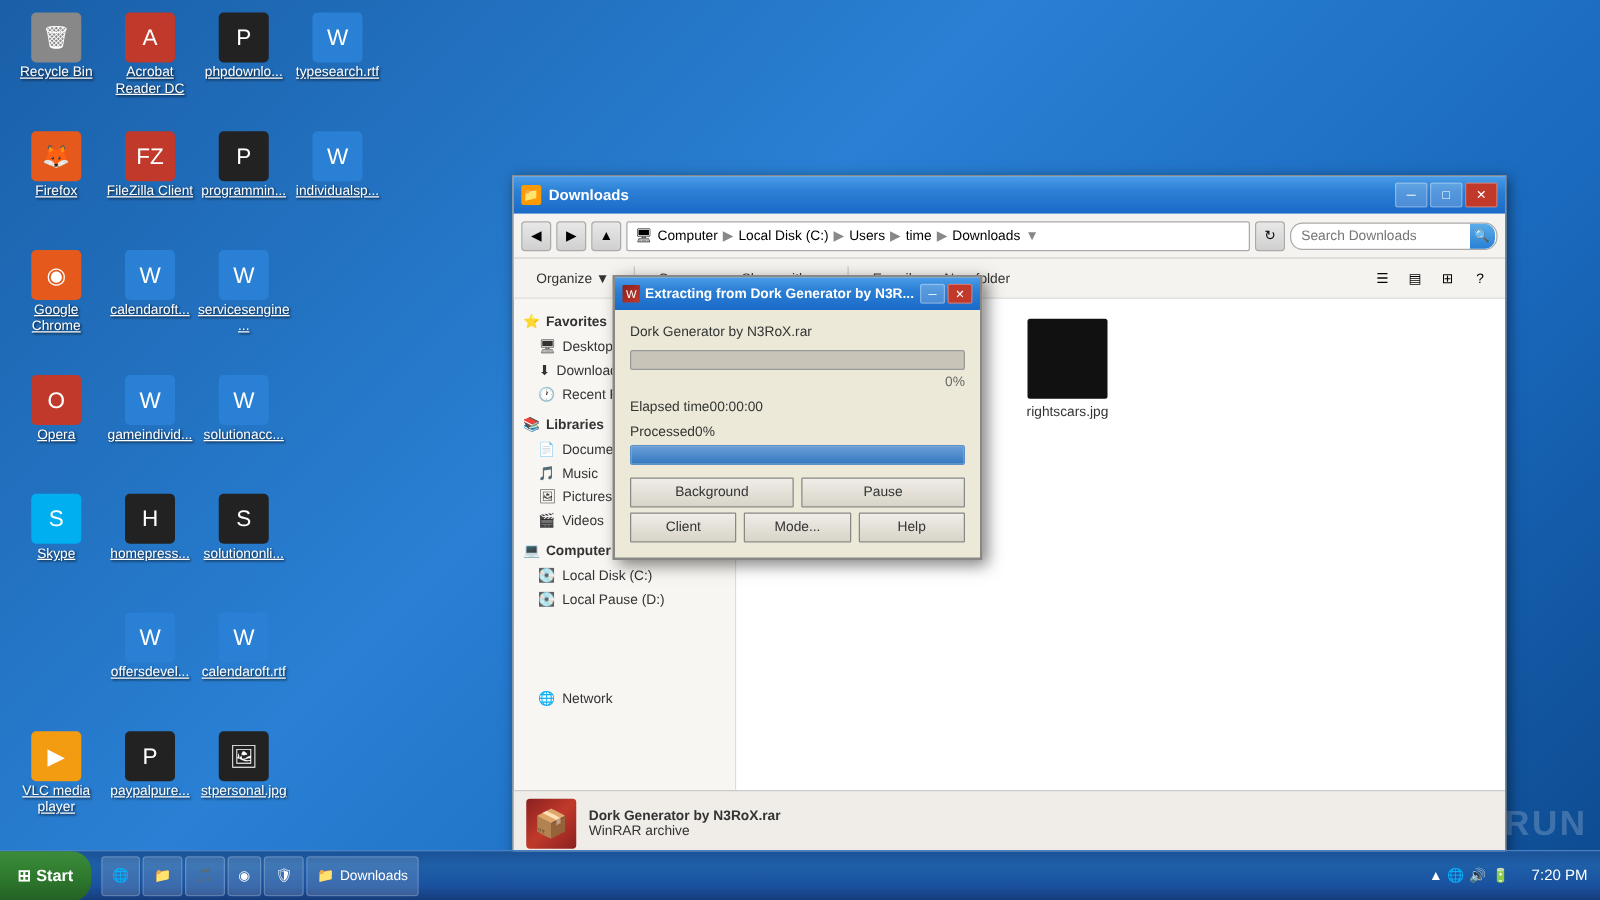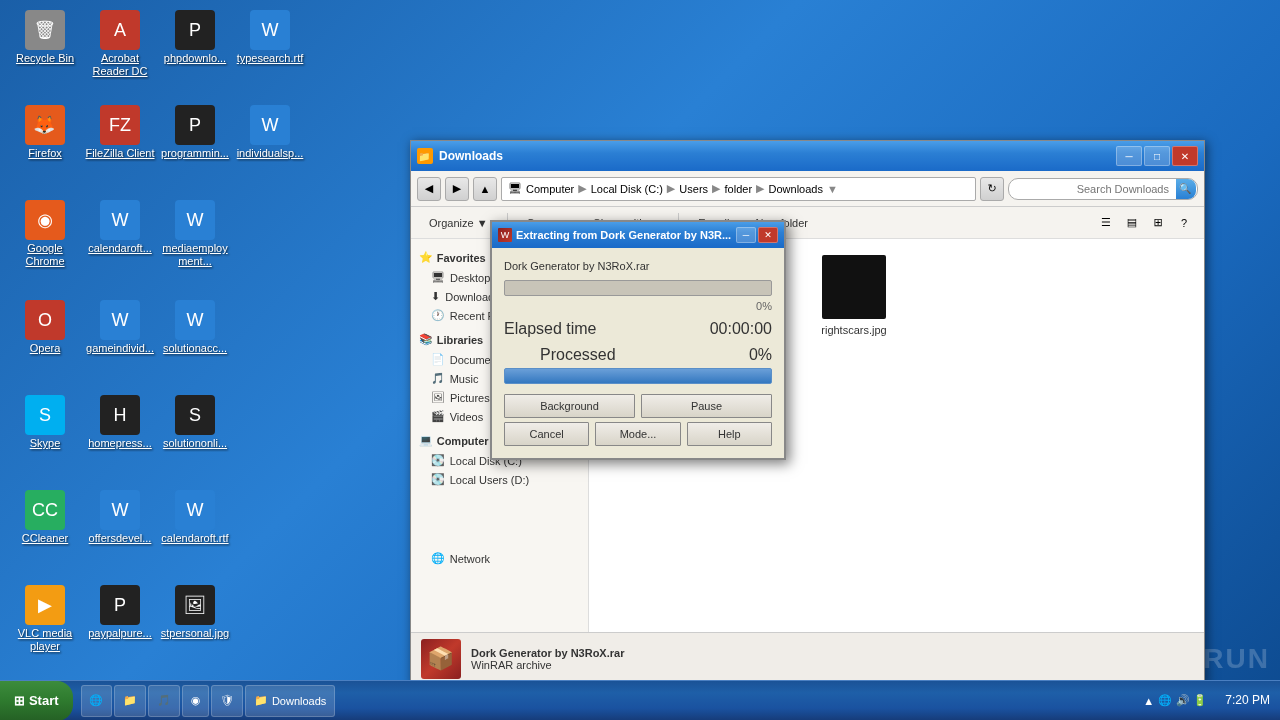--- a/index.html
+++ b/index.html
@@ -428,28 +428,26 @@
       width: 0%;
     }
     .progress-label {
       text-align: right;
       font-size: 11px;
       color: #666;
       margin-bottom: 8px;
     }
     .info-row {
       display: flex;
-      justify-content: space-between;
       margin-bottom: 4px;
-      font-size: 16px;
+      font-size: 11px;
       color: #333;
     }
     .processed-label {
       margin-top: 8px;
-      margin-left: 36px;
     }
     .progress-bar-2 {
       height: 16px;
       background: linear-gradient(180deg, #6a9fd8, #3478c0);
       border: 1px solid #5a8fc8;
       border-radius: 2px;
       width: 100%;
       margin-bottom: 4px;
     }
     .dialog-buttons {
@@ -508,28 +506,28 @@
       <div class="nav-btn">▶</div>
       <div class="nav-btn">▲</div>
       <div class="address-path">
         <span>🖥</span>
         <span>Computer</span>
         <span class="path-sep">▶</span>
         <span>Local Disk (C:)</span>
         <span class="path-sep">▶</span>
         <span>Users</span>
         <span class="path-sep">▶</span>
-        <span>folder</span>
+        <span>time</span>
         <span class="path-sep">▶</span>
         <span>Downloads</span>
         <span class="path-sep">▼</span>
       </div>
       <div class="nav-btn">↻</div>
       <div style="position:relative; display:flex; align-items:center;">
-        <input type="text" style="width: 190px; height: 22px; border: 1px solid rgb(170, 170, 170); border-radius: 10px; padding: 0px 28px 0px 8px; font-size: 11px; color: rgb(136, 136, 136); text-align: right;" placeholder="Search Downloads">
+        <input type="text" style="width: 166px; height: 22px; border: 1px solid rgb(170, 170, 170); border-radius: 10px; padding: 0px 28px 0px 8px; font-size: 11px; color: rgb(136, 136, 136);" placeholder="Search Downloads">
         <div class="search-icon-btn" style="position:absolute; right:2px;">🔍</div>
       </div>
     </div>
     <div class="toolbar">
       <button class="toolbar-btn">
         <span>Organize</span> ▼
       </button>
       <div class="toolbar-sep"></div>
       <button class="toolbar-btn">
         <span>Open</span> ▼
@@ -597,21 +595,21 @@
           <div class="sidebar-header">
             <span>💻</span>
             <span>Computer</span>
           </div>
           <div class="sidebar-item">
             <span>💽</span>
             <span>Local Disk (C:)</span>
           </div>
           <div class="sidebar-item">
             <span>💽</span>
-            <span>Local Users (D:)</span>
+            <span>Local Pause (D:)</span>
           </div>
         </div>
         <div style="margin-top: 60px;">
           <div class="sidebar-item">
             <span>🌐</span>
             <span>Network</span>
           </div>
         </div>
       </div>
       <div class="main-area">
@@ -666,21 +664,21 @@
       <div class="info-row processed-label">
         <span>Processed</span>
         <span>0%</span>
       </div>
       <div class="progress-bar-2"></div>
       <div class="dialog-buttons">
         <button class="dialog-btn">Background</button>
         <button class="dialog-btn">Pause</button>
       </div>
       <div class="dialog-btn-row2">
-        <button class="dialog-btn">Cancel</button>
+        <button class="dialog-btn">Client</button>
         <button class="dialog-btn">Mode...</button>
         <button class="dialog-btn">Help</button>
       </div>
     </div>
   </div>
 
 <div class="desktop-icon" style="top: 10px; left: 8px;">
       <div class="icon-img" style="background: rgb(136, 136, 136); border-radius: 4px; color: white; font-size: 18px;">🗑</div>
       <div class="icon-label">Recycle Bin</div>
     </div>
@@ -715,21 +713,21 @@
     <div class="desktop-icon" style="top: 200px; left: 8px;">
       <div class="icon-img" style="background: rgb(229, 90, 28); border-radius: 4px; color: white; font-size: 18px;">◉</div>
       <div class="icon-label">Google Chrome</div>
     </div>
     <div class="desktop-icon" style="top: 200px; left: 83px;">
       <div class="icon-img" style="background: rgb(41, 128, 212); border-radius: 4px; color: white; font-size: 18px;">W</div>
       <div class="icon-label">calendaroft...</div>
     </div>
     <div class="desktop-icon" style="top: 200px; left: 158px;">
       <div class="icon-img" style="background: rgb(41, 128, 212); border-radius: 4px; color: white; font-size: 18px;">W</div>
-      <div class="icon-label">mediaemployment...</div>
+      <div class="icon-label">servicesengine...</div>
     </div>
     <div class="desktop-icon" style="top: 300px; left: 8px;">
       <div class="icon-img" style="background: rgb(192, 57, 43); border-radius: 4px; color: white; font-size: 18px;">O</div>
       <div class="icon-label">Opera</div>
     </div>
     <div class="desktop-icon" style="top: 300px; left: 83px;">
       <div class="icon-img" style="background: rgb(41, 128, 212); border-radius: 4px; color: white; font-size: 18px;">W</div>
       <div class="icon-label">gameindivid...</div>
     </div>
     <div class="desktop-icon" style="top: 300px; left: 158px;">
@@ -740,24 +738,20 @@
       <div class="icon-img" style="background: rgb(0, 175, 240); border-radius: 4px; color: white; font-size: 18px;">S</div>
       <div class="icon-label">Skype</div>
     </div>
     <div class="desktop-icon" style="top: 395px; left: 83px;">
       <div class="icon-img" style="background: rgb(34, 34, 34); border-radius: 4px; color: white; font-size: 18px;">H</div>
       <div class="icon-label">homepress...</div>
     </div>
     <div class="desktop-icon" style="top: 395px; left: 158px;">
       <div class="icon-img" style="background: rgb(34, 34, 34); border-radius: 4px; color: white; font-size: 18px;">S</div>
       <div class="icon-label">solutiononli...</div>
-    </div>
-    <div class="desktop-icon" style="top: 490px; left: 8px;">
-      <div class="icon-img" style="background: rgb(39, 174, 96); border-radius: 4px; color: white; font-size: 18px;">CC</div>
-      <div class="icon-label">CCleaner</div>
     </div>
     <div class="desktop-icon" style="top: 490px; left: 83px;">
       <div class="icon-img" style="background: rgb(41, 128, 212); border-radius: 4px; color: white; font-size: 18px;">W</div>
       <div class="icon-label">offersdevel...</div>
     </div>
     <div class="desktop-icon" style="top: 490px; left: 158px;">
       <div class="icon-img" style="background: rgb(41, 128, 212); border-radius: 4px; color: white; font-size: 18px;">W</div>
       <div class="icon-label">calendaroft.rtf</div>
     </div>
     <div class="desktop-icon" style="top: 585px; left: 8px;">

